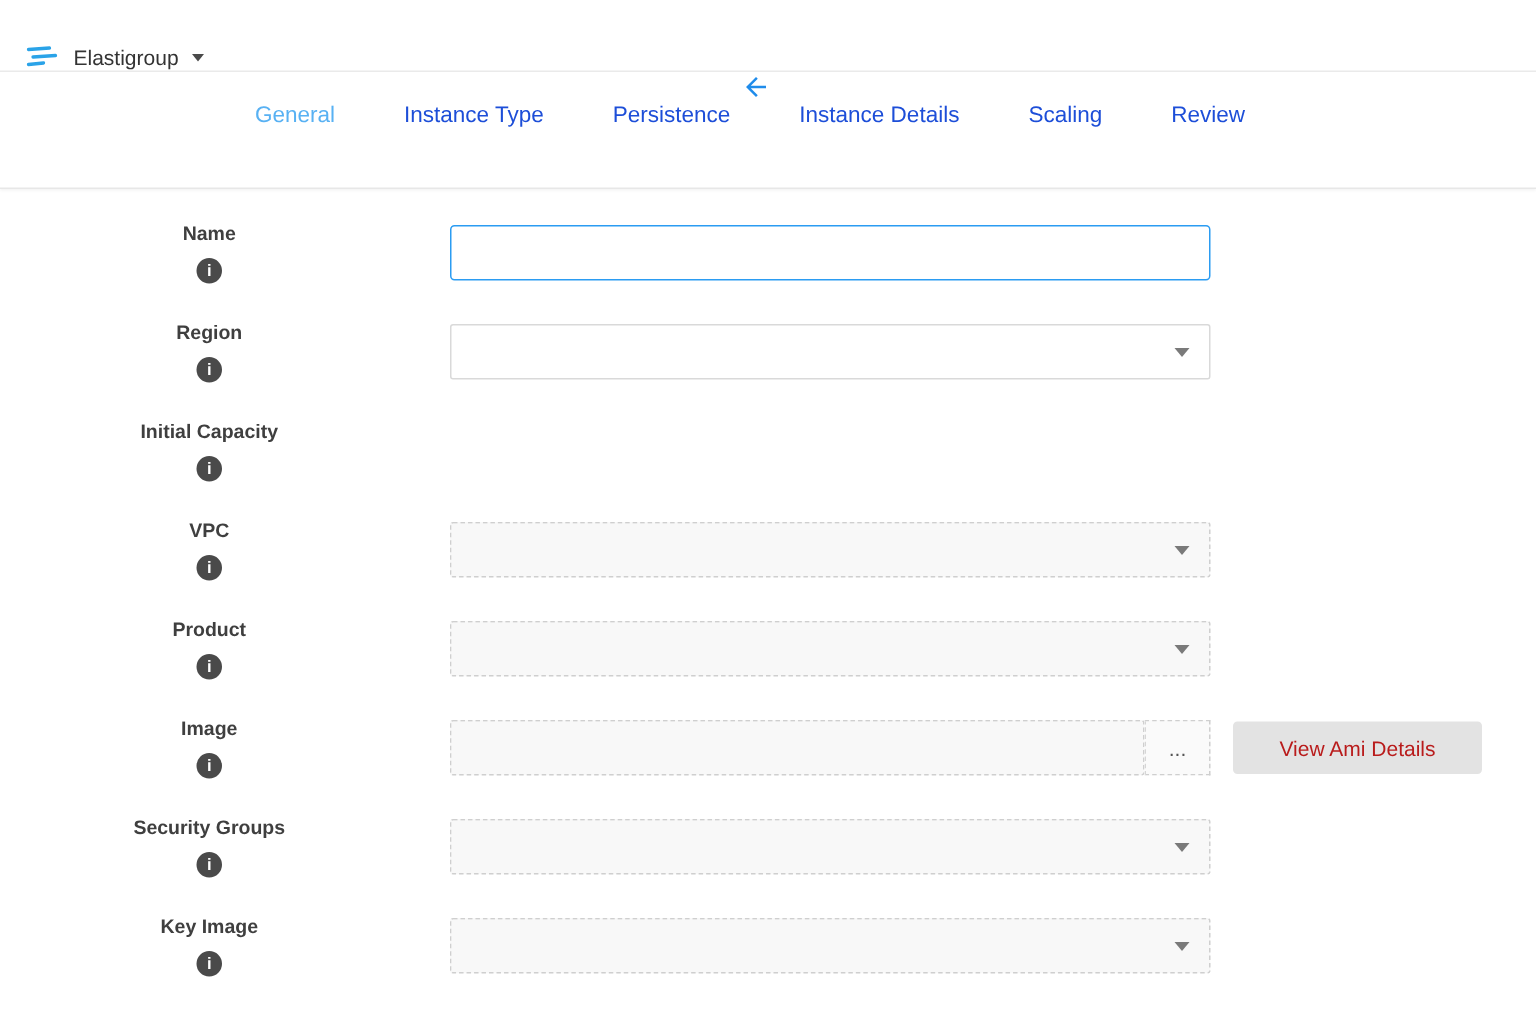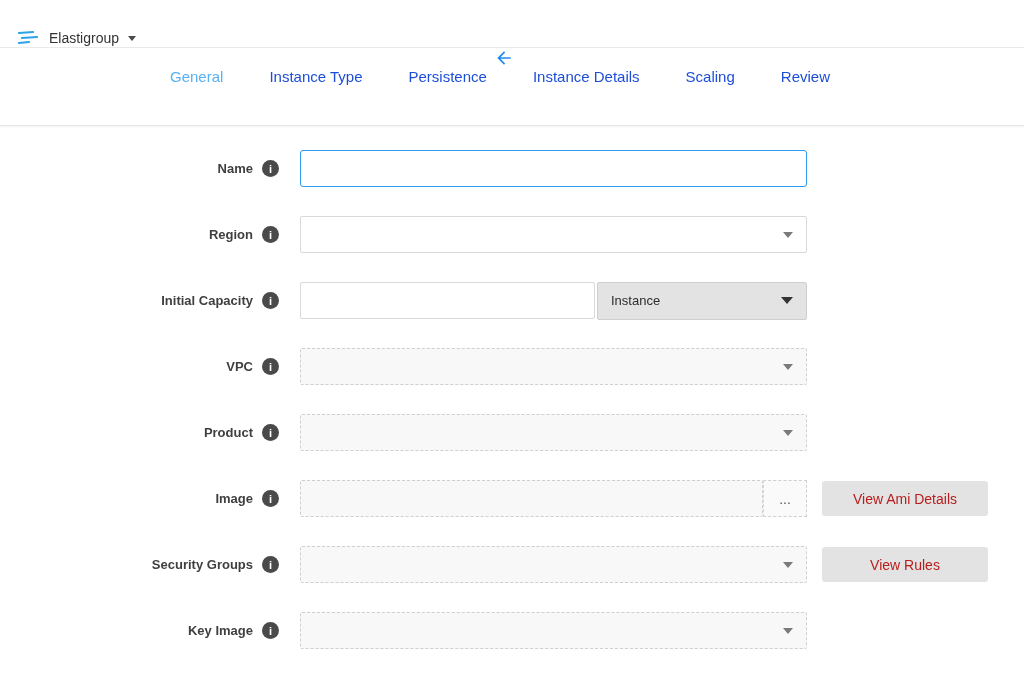--- a/index.html
+++ b/index.html
@@ -14,21 +14,21 @@
   
   .tabbar { height:78px; display:flex; align-items:center; padding-left:22px; background:#fff; border-bottom:1px solid #e7e7e7; box-shadow:0 1px 2px rgba(0,0,0,0.05);flex-direction:column; }
   .back-btn { background:none; border:none; cursor:pointer; margin-right:38px; display:flex; align-items:center; }
   .tabs { display:flex; align-items:center; }
   .tab { font-size:15px; color:#1d4ed8; margin-right:46px; cursor:pointer; white-space:nowrap; }
   .tab.active { color:#58b1f3; }
 
   
   .form { padding-top:24px; }
   .row { display:flex; align-items:center; margin-bottom:29px; height:37px; }
-  .label-col { width:300px; display:flex; align-items:center; justify-content:flex-end; gap:9px; padding-right:21px; }
+  .label-col { width:300px; display:flex; align-items:center; justify-content:flex-end; gap:9px; padding-right:21px;flex-direction:column; }
   .lbl { font-size:13px; font-weight:bold; color:#3f3f3f; white-space:nowrap; }
   .info { width:17px; height:17px; border-radius:50%; background:#4a4a4a; color:#fff; font-size:11px; font-weight:bold; display:flex; align-items:center; justify-content:center; cursor:pointer; flex:none; }
   .field-col { width:507px; display:flex; align-items:center; }
 
   .input { height:37px; width:100%; border:1px solid #d9d9d9; border-radius:2px; padding:0 10px; font-size:14px; outline:none; background:#fff; color:#333; font-family:"Liberation Sans", sans-serif; }
   .input.focused { border:1.5px solid #2b9cf2; border-radius:3px; }
   .input.disabled { background:#f8f8f8; border:1px dashed #cfcfcf; }
 
   .select { height:37px; width:100%; border:1px solid #d9d9d9; border-radius:2px; background:#fff; display:flex; align-items:center; justify-content:space-between; padding:0 13px; cursor:pointer; }
   .select .val { font-size:14px; color:#333; }
@@ -100,27 +100,20 @@
         <span class="caret"></span>
       </div>
     </div>
   </div>
 
   <div class="row">
     <div class="label-col">
       <span class="lbl">Initial Capacity</span>
       <span class="info">i</span>
     </div>
-    <div class="field-col">
-      <input class="input cap-input" type="text" value="" style="">
-      <div class="select unit-select">
-        <span class="val">Instance</span>
-        <span class="caret"></span>
-      </div>
-    </div>
   </div>
 
   <div class="row">
     <div class="label-col">
       <span class="lbl">VPC</span>
       <span class="info">i</span>
     </div>
     <div class="field-col">
       <div class="select disabled">
         <span class="val"></span>
@@ -158,21 +151,20 @@
     <div class="label-col">
       <span class="lbl">Security Groups</span>
       <span class="info">i</span>
     </div>
     <div class="field-col">
       <div class="select disabled">
         <span class="val"></span>
         <span class="caret"></span>
       </div>
     </div>
-    <button class="side-btn">View Rules</button>
   </div>
 
   <div class="row">
     <div class="label-col">
       <span class="lbl">Key Image</span>
       <span class="info">i</span>
     </div>
     <div class="field-col">
       <div class="select disabled">
         <span class="val"></span>

